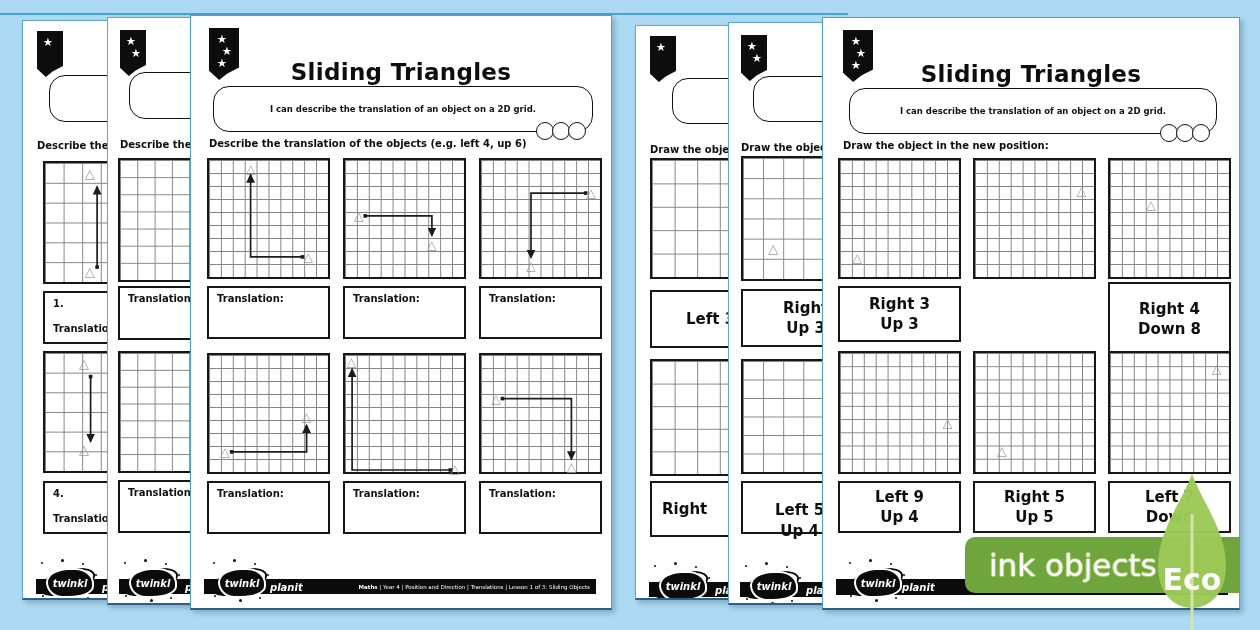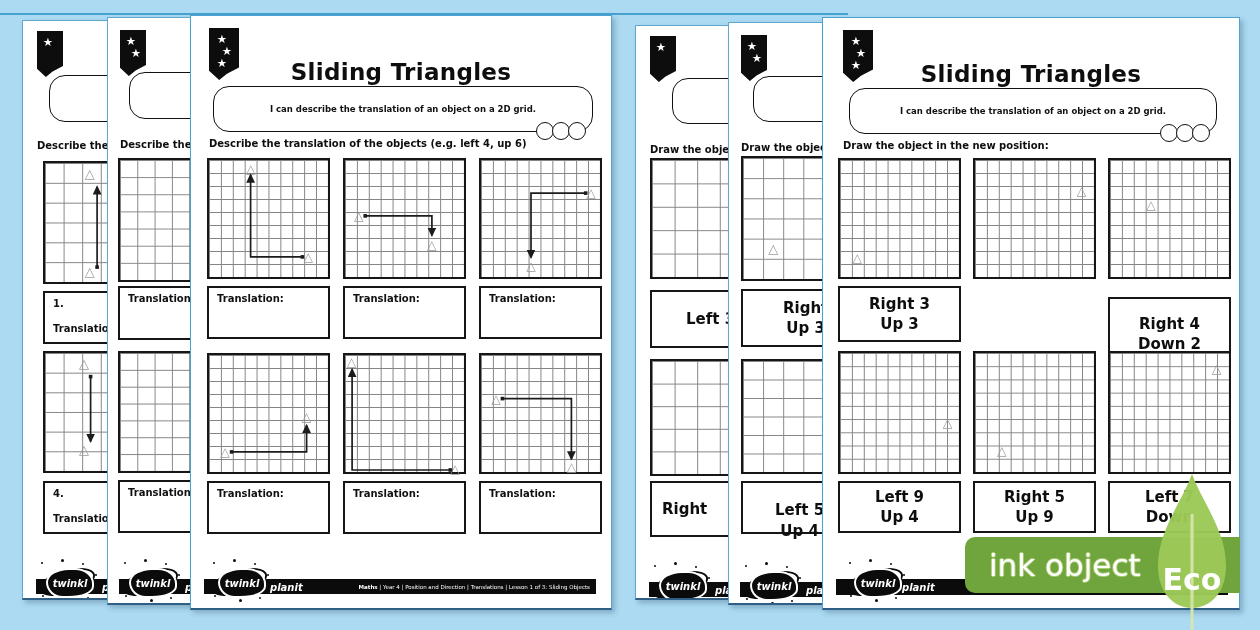--- a/index.html
+++ b/index.html
@@ -367,42 +367,42 @@
         <div>Right 3</div>
         <div>Up 3</div>
       </div>
     </div>
     <div class="grid" style="left: 150px; top: 140px; width: 123px; height: 121px; background-size: 11.9px 13px;">
       <div class="tri" style="left: 106.505px; top: 30.55px; font-size: 12.35px;">△</div>
     </div>
     <div class="grid" style="left: 285px; top: 140px; width: 123px; height: 121px; background-size: 11.9px 13px;">
       <div class="tri" style="left: 41.055px; top: 44.85px; font-size: 12.35px;">△</div>
     </div>
-    <div class="movebox" style="left: 285px; top: 279px; width: 123px; height: 74px;">
+    <div class="movebox" style="left: 285px; top: 264px; width: 123px; height: 74px;">
       <div class="movelines">
         <div>Right 4</div>
-        <div>Down 2</div>
+        <div>Down 8</div>
       </div>
     </div>
     <div class="grid" style="left: 15px; top: 333px; width: 123px; height: 123px; background-size: 11.9px 13.2222px;">
       <div class="tri" style="left: 107.695px; top: 70.7389px; font-size: 12.5611px;">△</div>
     </div>
     <div class="movebox" style="left: 15px; top: 463px; width: 123px; height: 52px;">
       <div class="movelines">
         <div>Left 9</div>
         <div>Up 4</div>
       </div>
     </div>
     <div class="grid" style="left: 150px; top: 333px; width: 123px; height: 123px; background-size: 11.9px 13.2222px;">
       <div class="tri" style="left: 26.775px; top: 99.1667px; font-size: 12.5611px;">△</div>
     </div>
     <div class="movebox" style="left: 150px; top: 463px; width: 123px; height: 52px;">
       <div class="movelines">
         <div>Right 5</div>
-        <div>Up 9</div>
+        <div>Up 5</div>
       </div>
     </div>
     <div class="grid" style="left: 285px; top: 333px; width: 123px; height: 123px; background-size: 11.9px 13.2222px;">
       <div class="tri" style="left: 106.505px; top: 16.5278px; font-size: 12.5611px;">△</div>
     </div>
     <div class="movebox" style="left: 285px; top: 463px; width: 123px; height: 52px;">
       <div class="movelines">
         <div>Left 7</div>
         <div>Down</div>
       </div>
@@ -418,19 +418,19 @@
       <div class="logo-dot" style="left: 24px; top: -2px; width: 3px; height: 3px;"></div>
       <div class="logo-dot" style="left: 45px; top: 2px; width: 2px; height: 2px;"></div>
       <div class="logo-dot" style="left: 58px; top: 13px; width: 2px; height: 2px;"></div>
       <div class="logo-dot" style="left: 5px; top: 34px; width: 2px; height: 2px;"></div>
       <div class="logo-dot" style="left: 30px; top: 38px; width: 3px; height: 3px;"></div>
       <div class="logo-dot" style="left: 50px; top: 36px; width: 2px; height: 2px;"></div>
     </div>
   </section>
 
 <div class="eco-bar">
-  <span class="eco-text">ink object</span>
+  <span class="eco-text">ink objects</span>
 </div>
 <svg class="leaf" width="100" height="165" viewBox="0 0 100 165">
   <path d="M50,6 C40,34 16,62 16,98 C16,124 31,140 50,140 C69,140 84,124 84,98 C84,62 60,34 50,6 Z" fill="#9cc857" opacity="0.97"></path>
   <rect x="48.4" y="46" width="3.2" height="119" fill="#d7e7ad" opacity="0.9"></rect>
   <text x="50" y="122" text-anchor="middle" font-size="30" font-weight="bold" fill="#ffffff" font-family="DejaVu Sans, sans-serif">Eco</text>
 </svg>
 
 </body></html>

